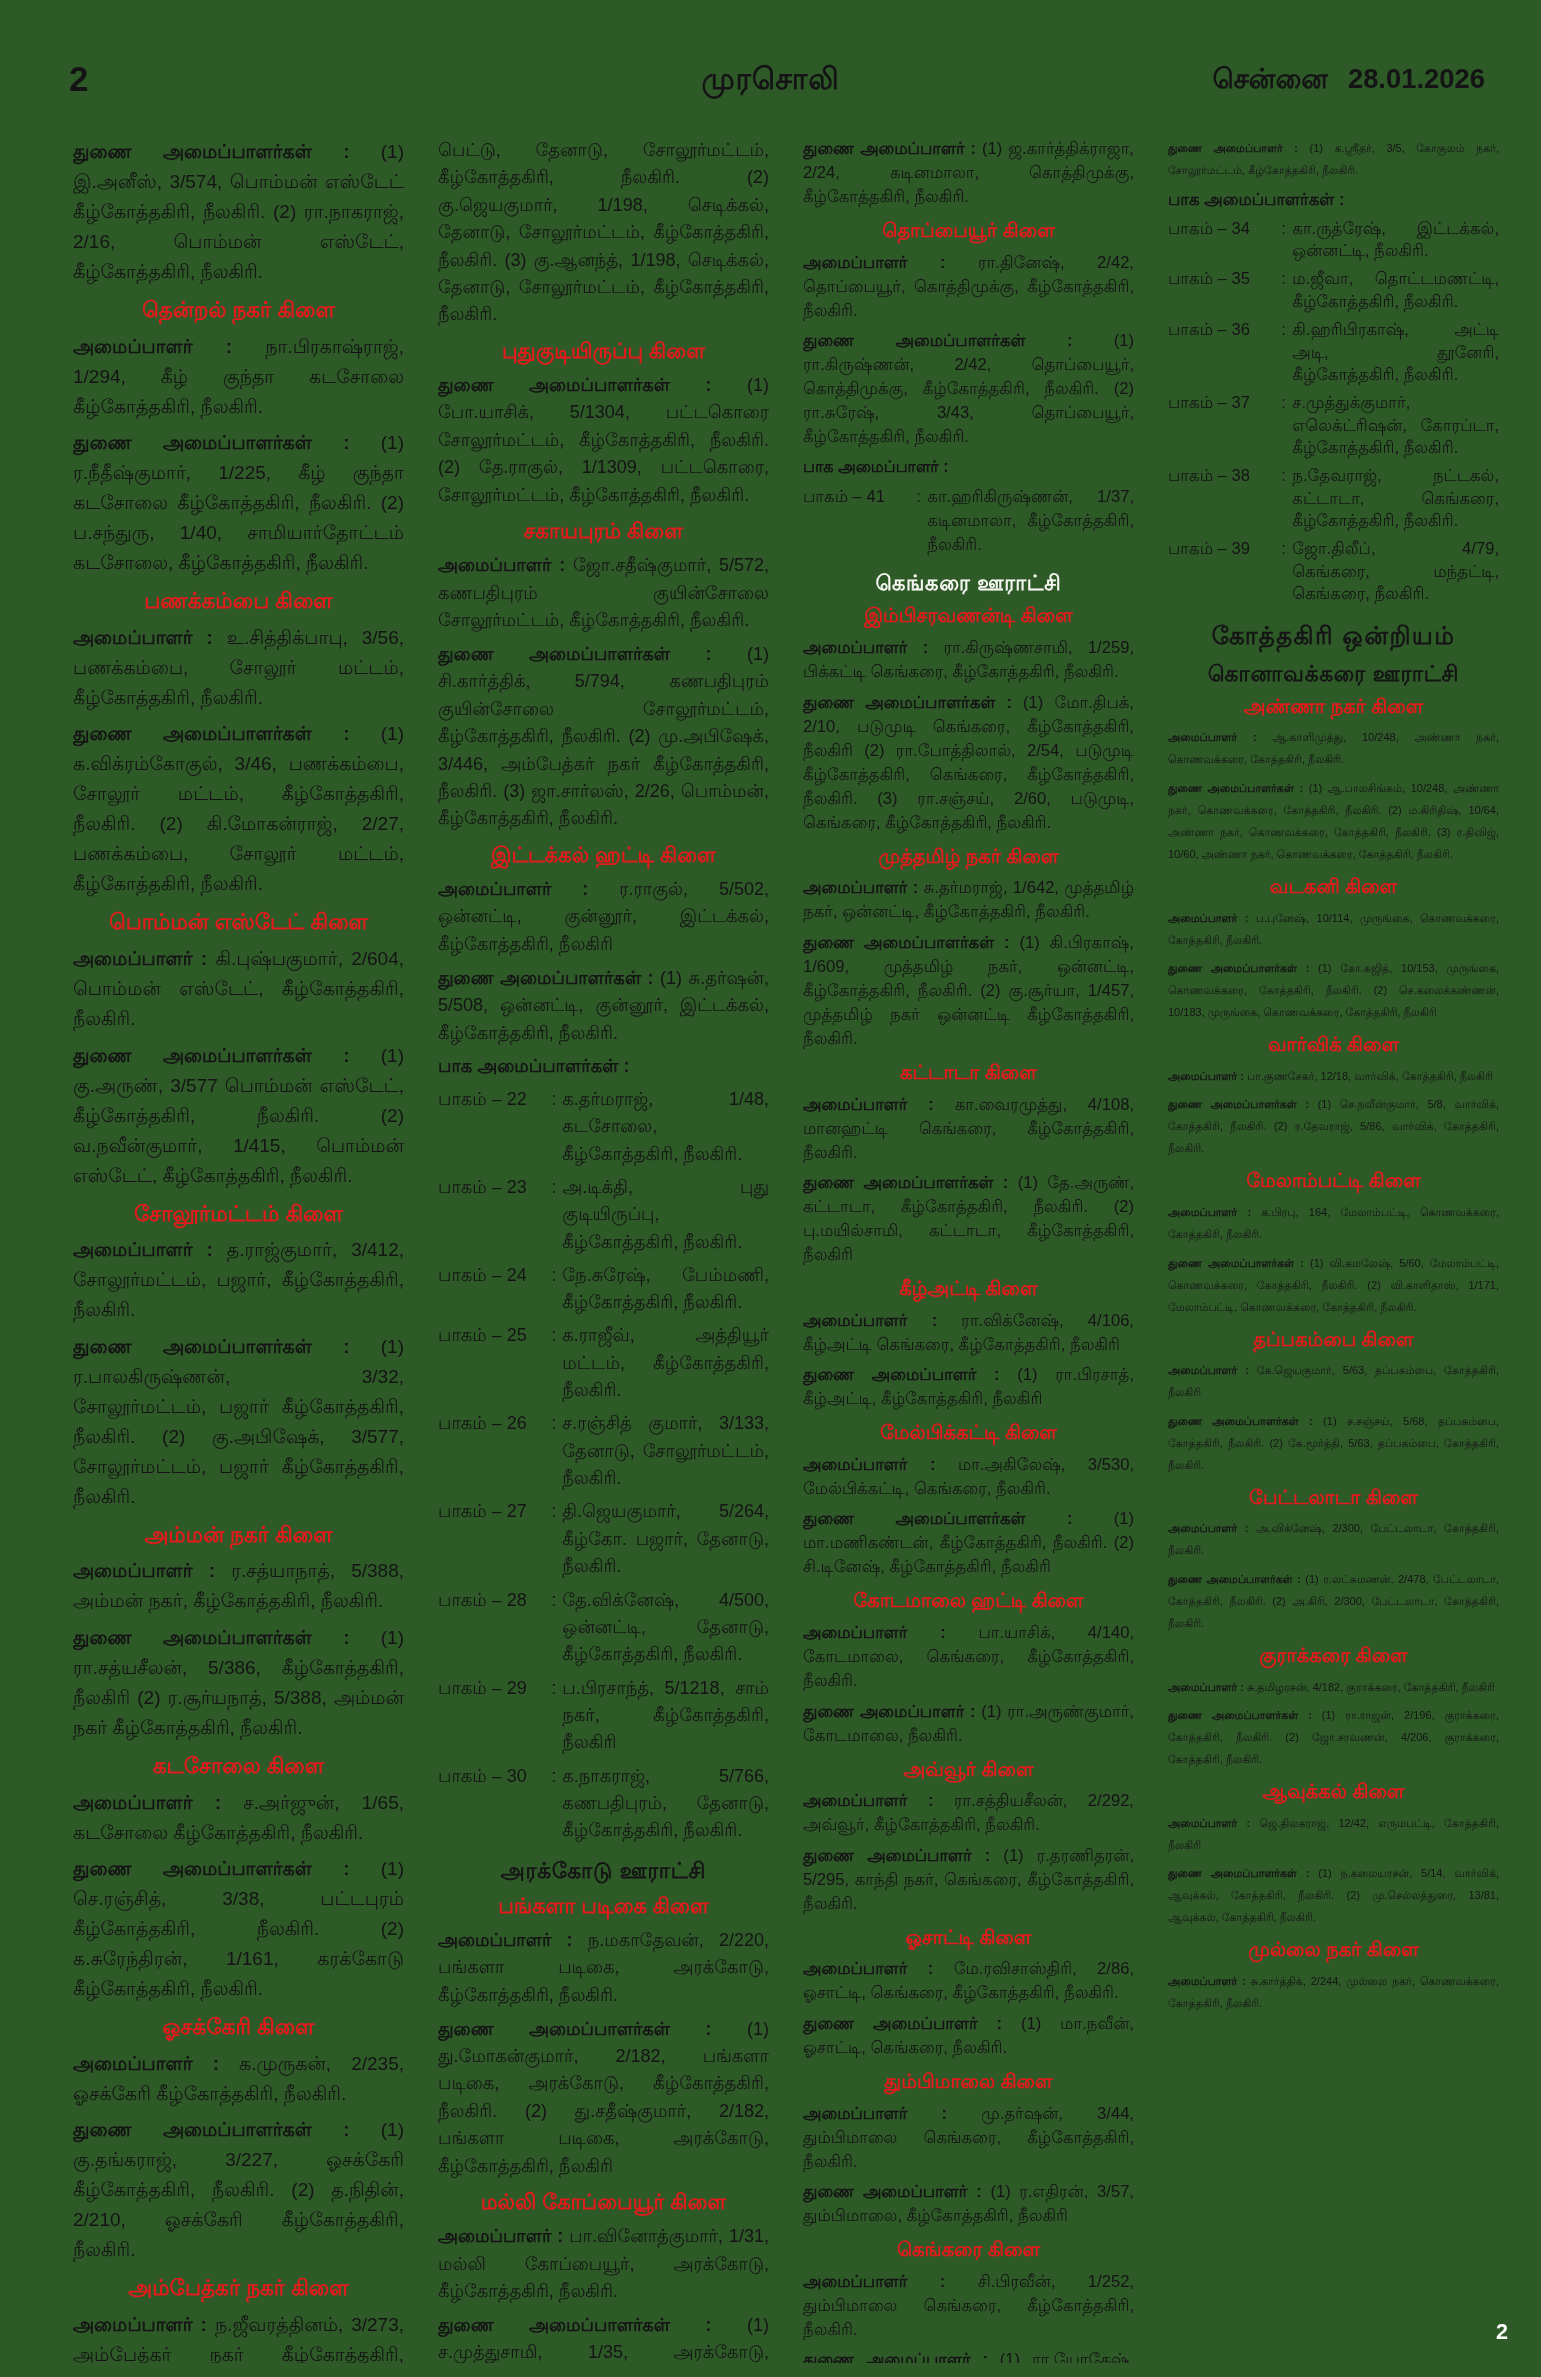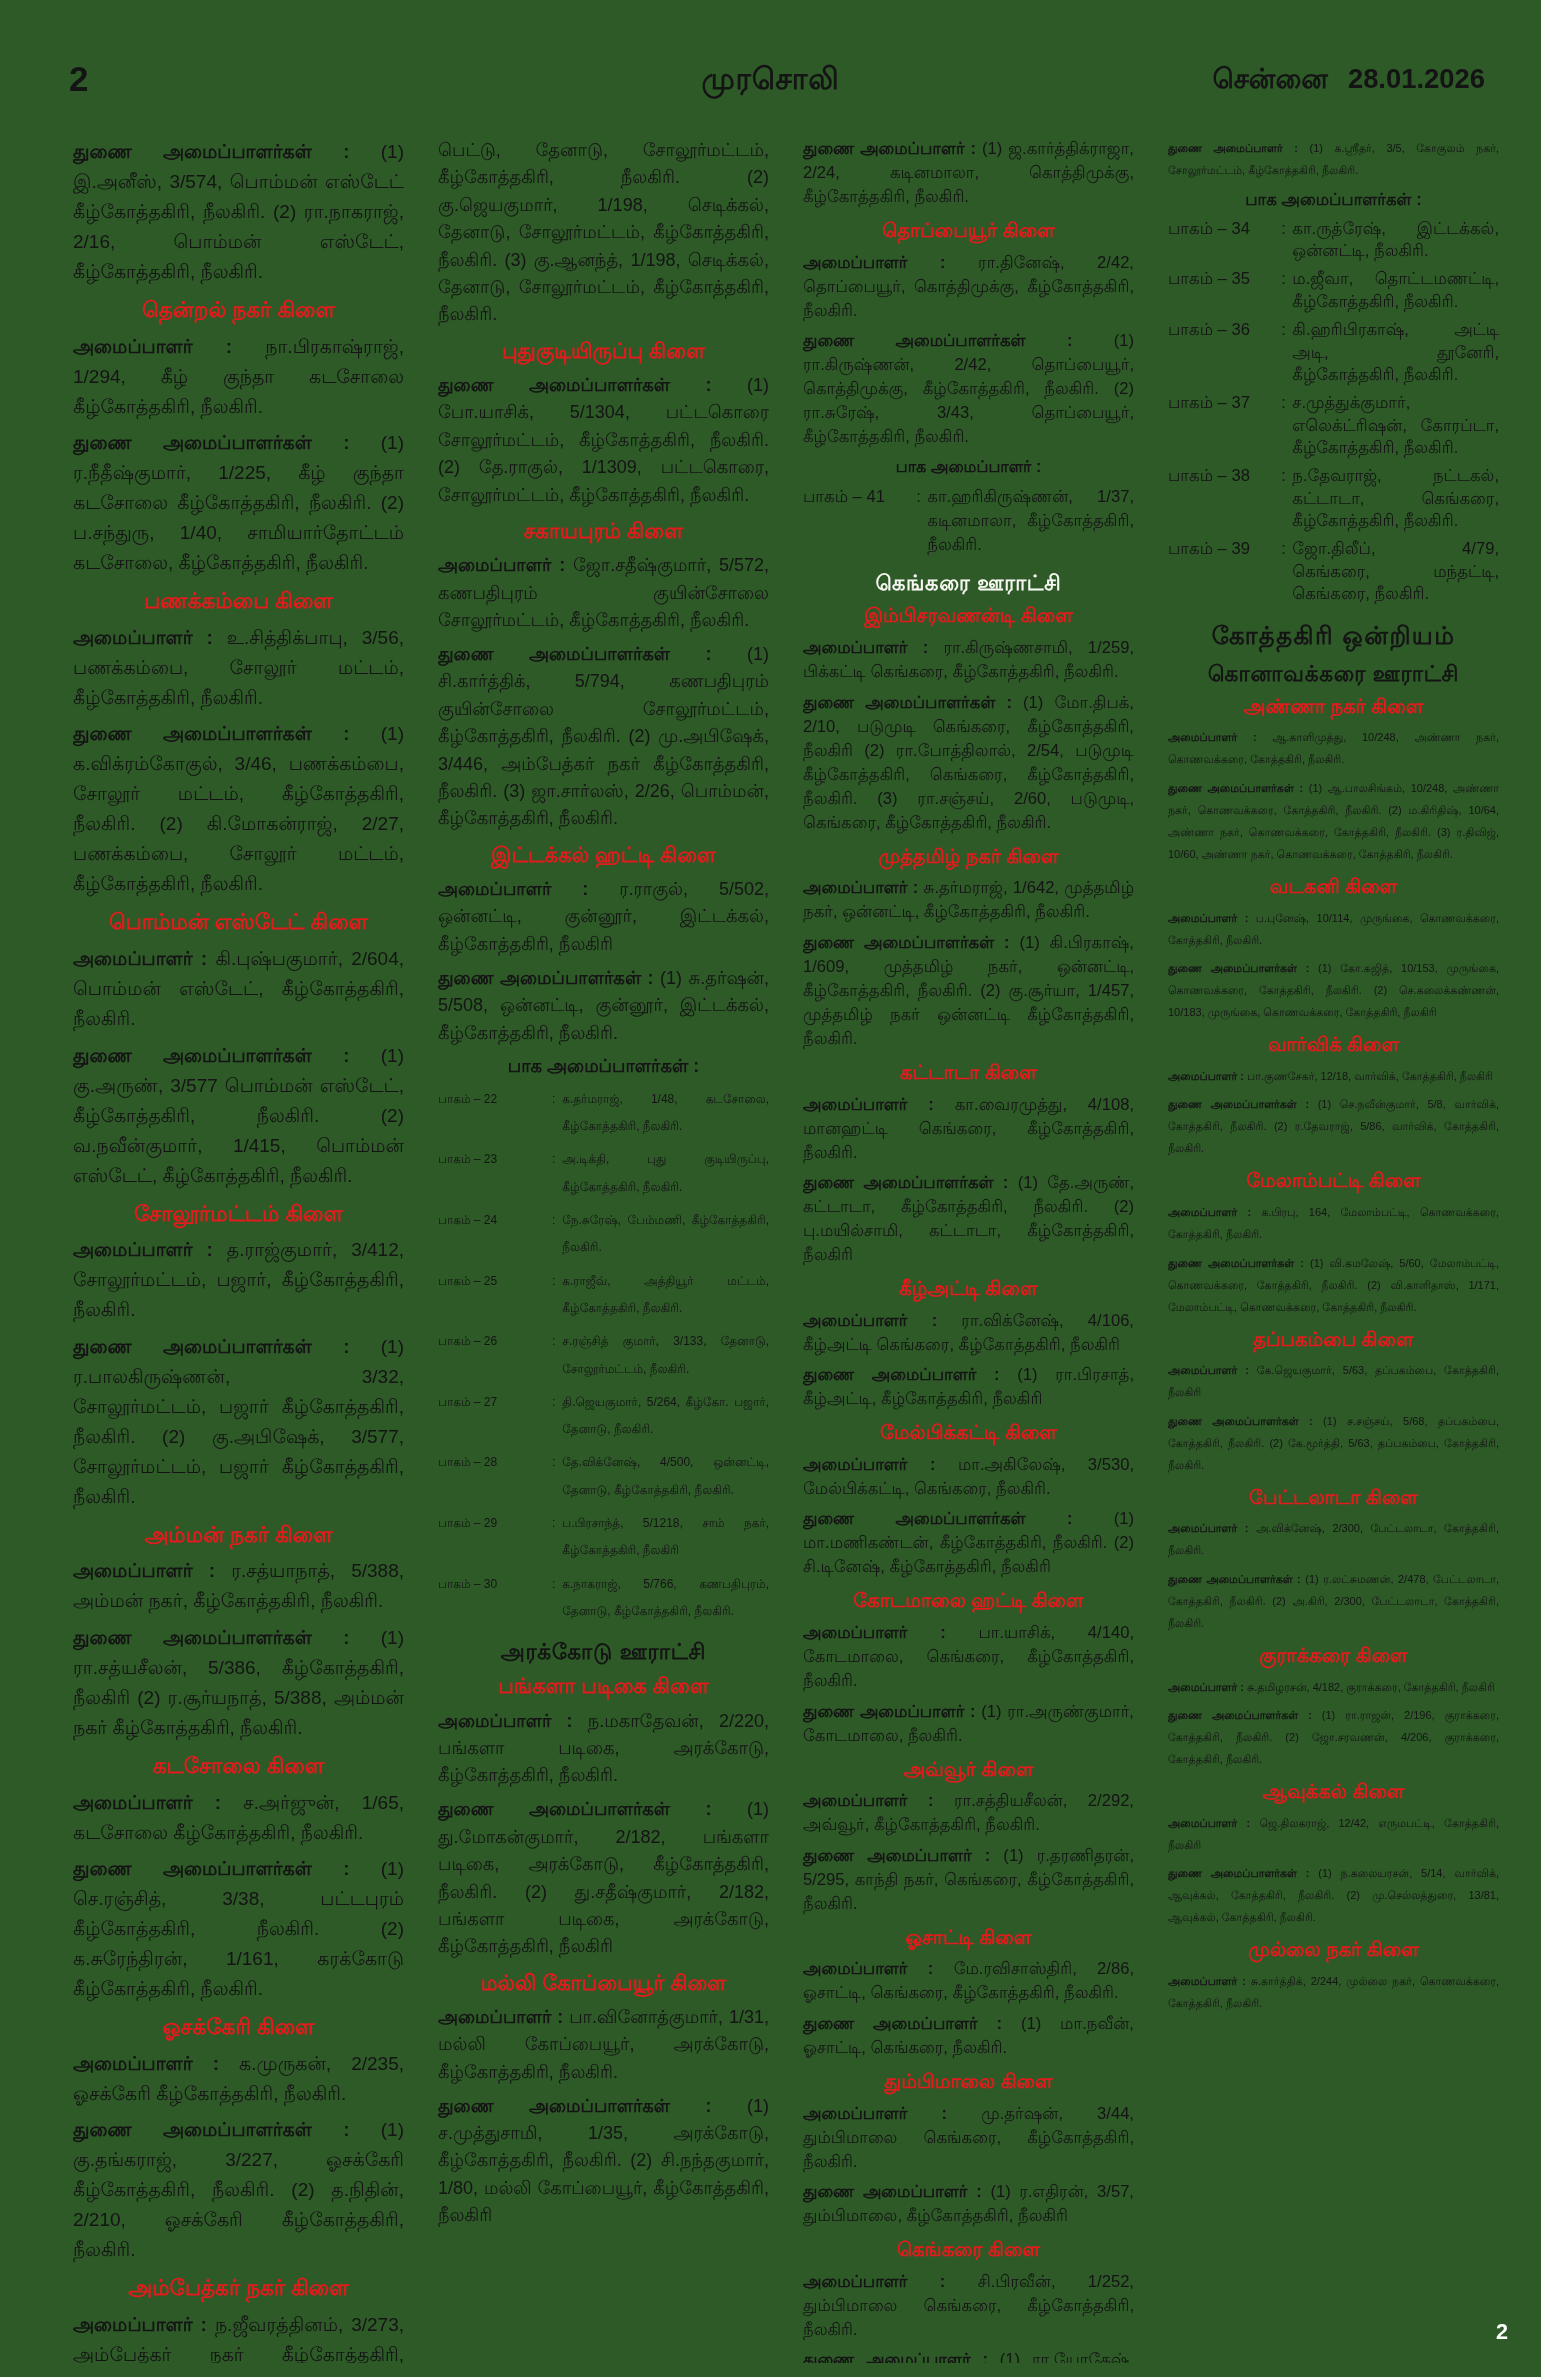--- a/index.html
+++ b/index.html
@@ -21,29 +21,29 @@
   .c3 p{font-size:11px;line-height:22px;}
   .col b{font-weight:bold;}
   .h{display:block;text-align:center;font-weight:bold;color:#e41b1d;margin:10px 0 8.7px 0;}
   .c0 .h{font-size:21.6px;line-height:26px;}
   .c1 .h{font-size:21px;line-height:24.5px;}
   .c2 .h{font-size:19.5px;line-height:23px;}
   .c3 .h{font-size:19.5px;line-height:23px;}
   .h.black{color:#141414;font-size:21.6px;letter-spacing:0.7px;margin:14.4px 0 10px 0;}
   .h.white{color:#f7f7f2;font-size:21px;letter-spacing:0.7px;margin:14.4px 0 10px 0;}
   .h.big{color:#141414;font-size:24.5px;letter-spacing:1.4px;margin:19px 0 11.5px 0;}
-  .sub{display:block;text-align:center;font-weight:bold;color:#141414;margin:8.7px 0 7.2px 0;}
+  .sub{display:block;font-weight:bold;color:#141414;margin:8.7px 0 7.2px 0;}
   .c1 .sub{font-size:18px;}
   .c2 .sub{font-size:16px;}
   .c3 .sub{font-size:16.6px;}
   .part{display:flex;margin:0 0 5.8px 0;}
   .part .pn{flex:0 0 107px;white-space:nowrap;}
   .part .pc{flex:0 0 17.3px;text-align:center;}
   .part .pt{flex:1 1 auto;text-align:justify;}
-  .c1 .part{font-size:12px;line-height:27.4px;}
+  .c1 .part{font-size:18px;line-height:27.4px;}
   .c2 .part{font-size:16.6px;line-height:24px;}
   .c3 .part{font-size:16.6px;line-height:22.4px;}
   .foot-page{position:absolute;right:33px;bottom:32px;color:#ffffff;font-size:21.6px;font-weight:bold;}
 </style>
 </head>
 <body>
 
 <div class="page">
   <div class="hdr">
     <span class="hdr-page">2</span>

